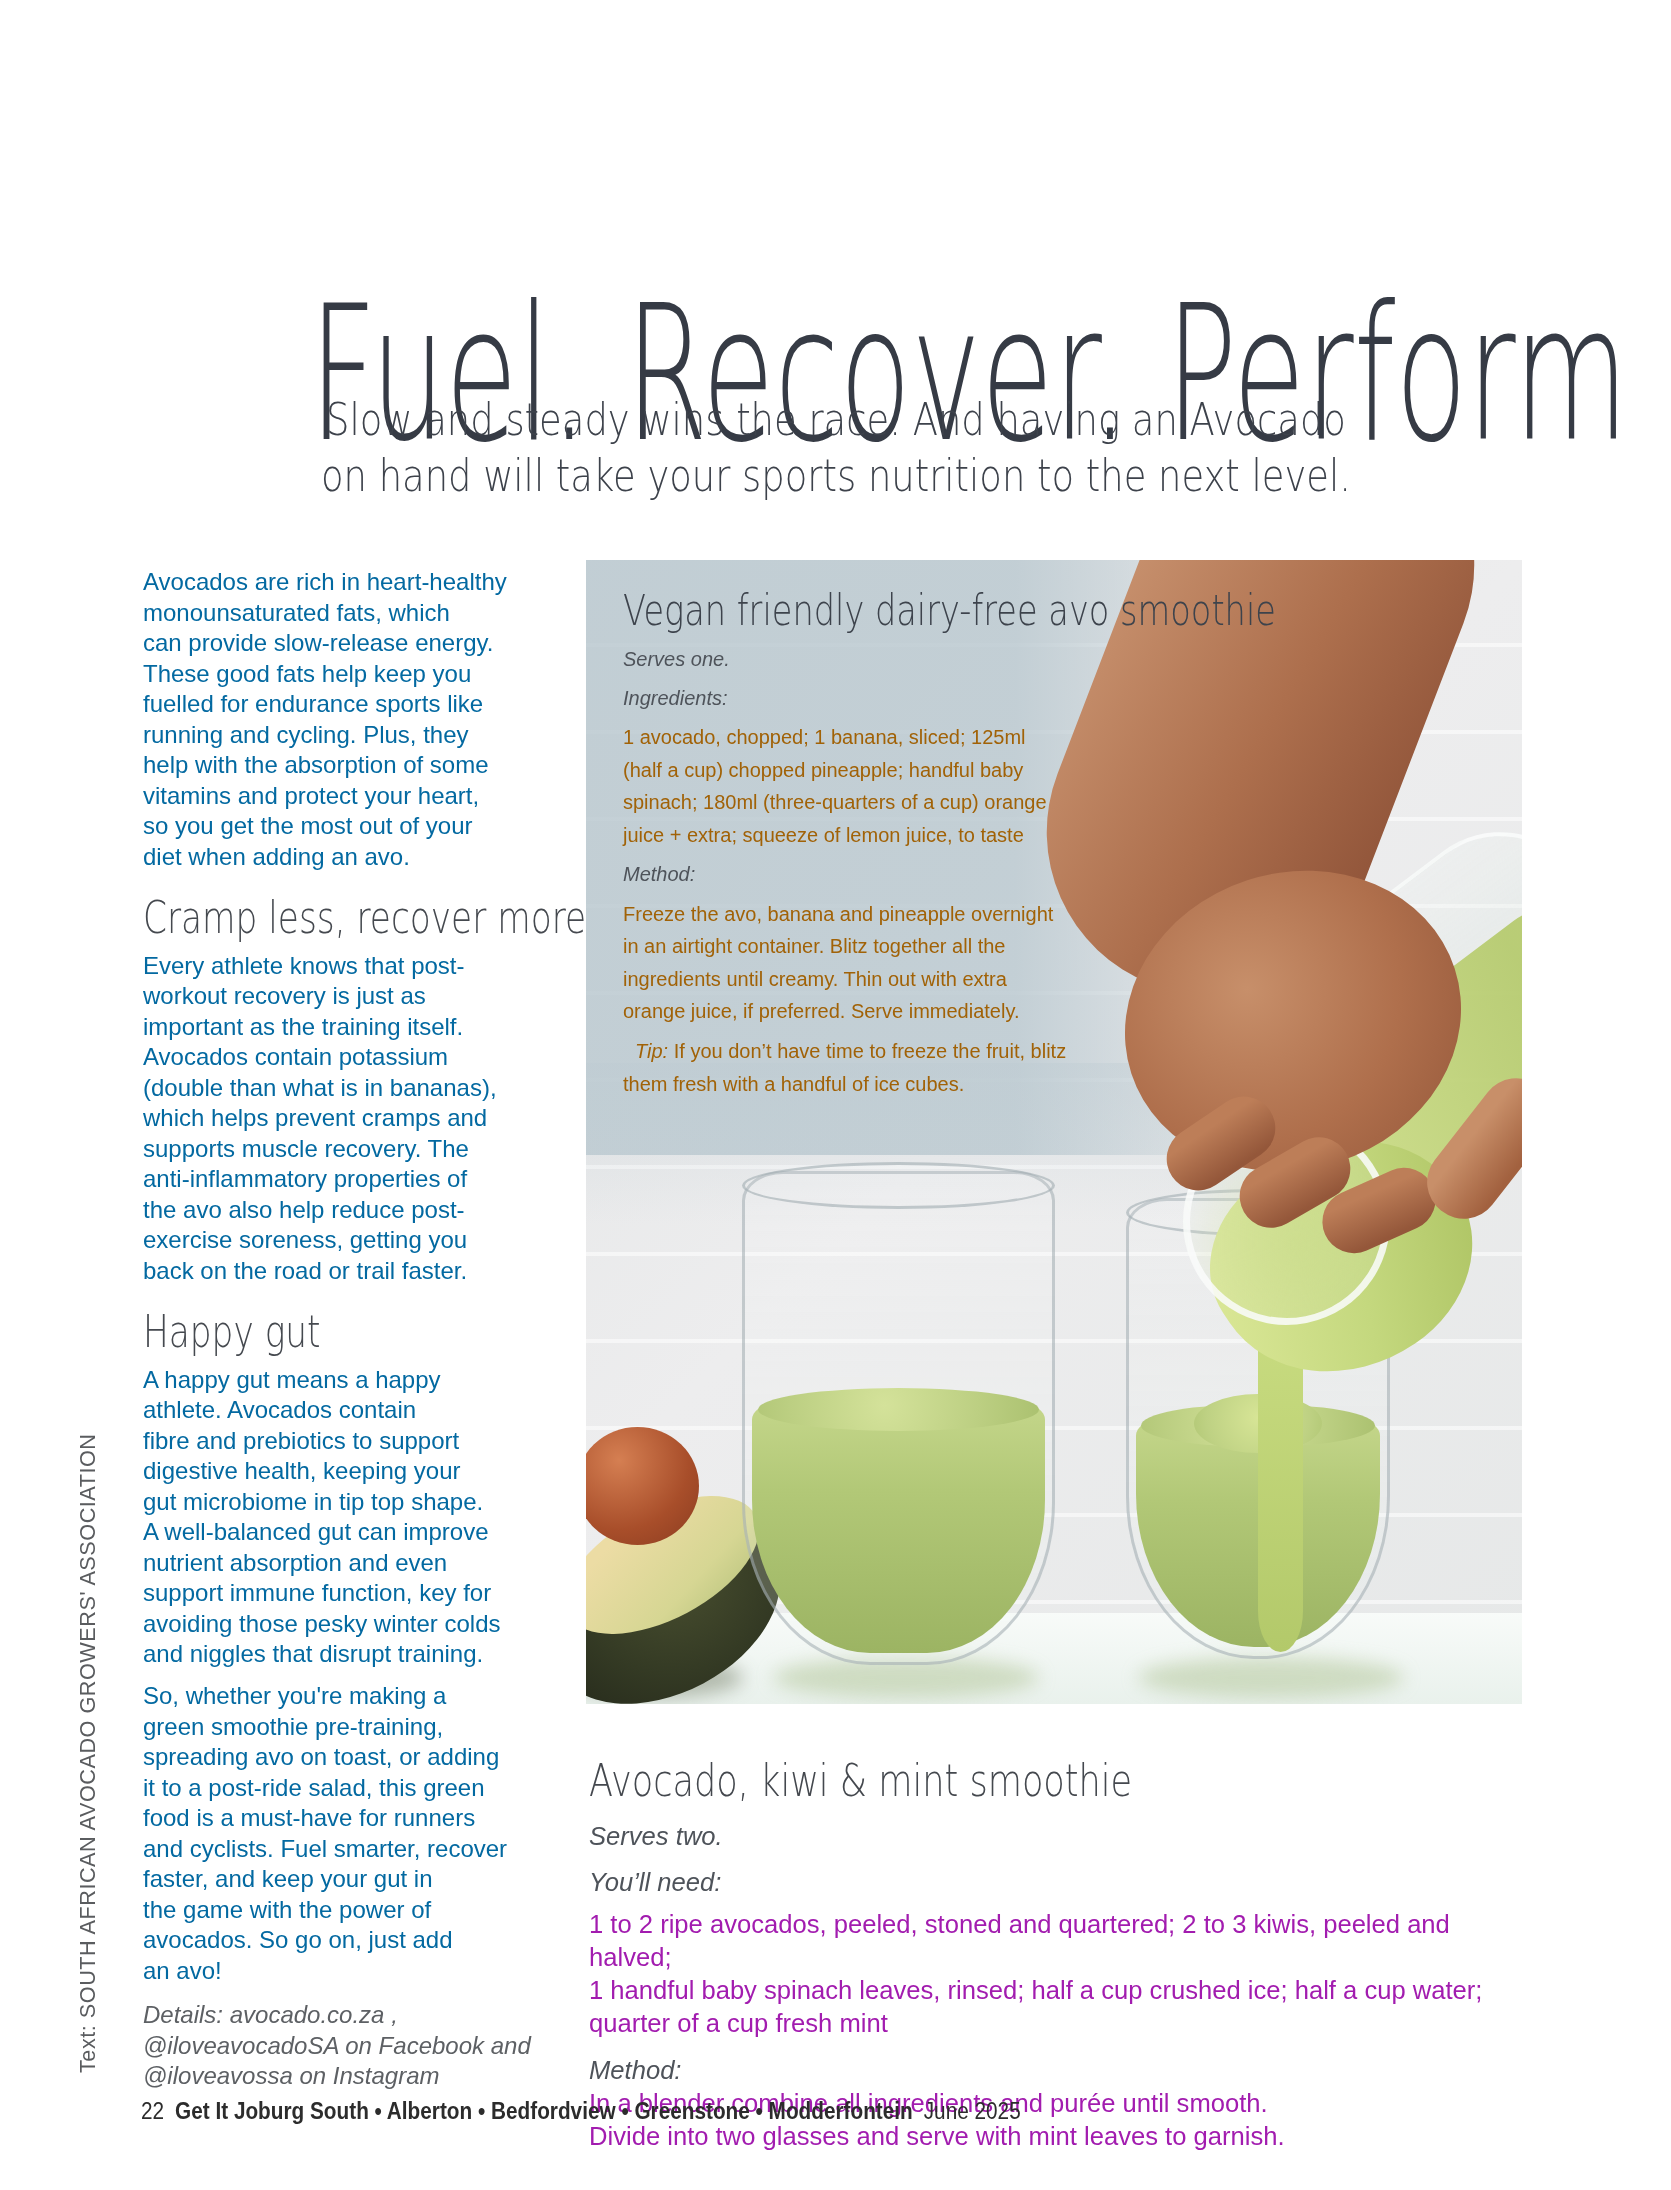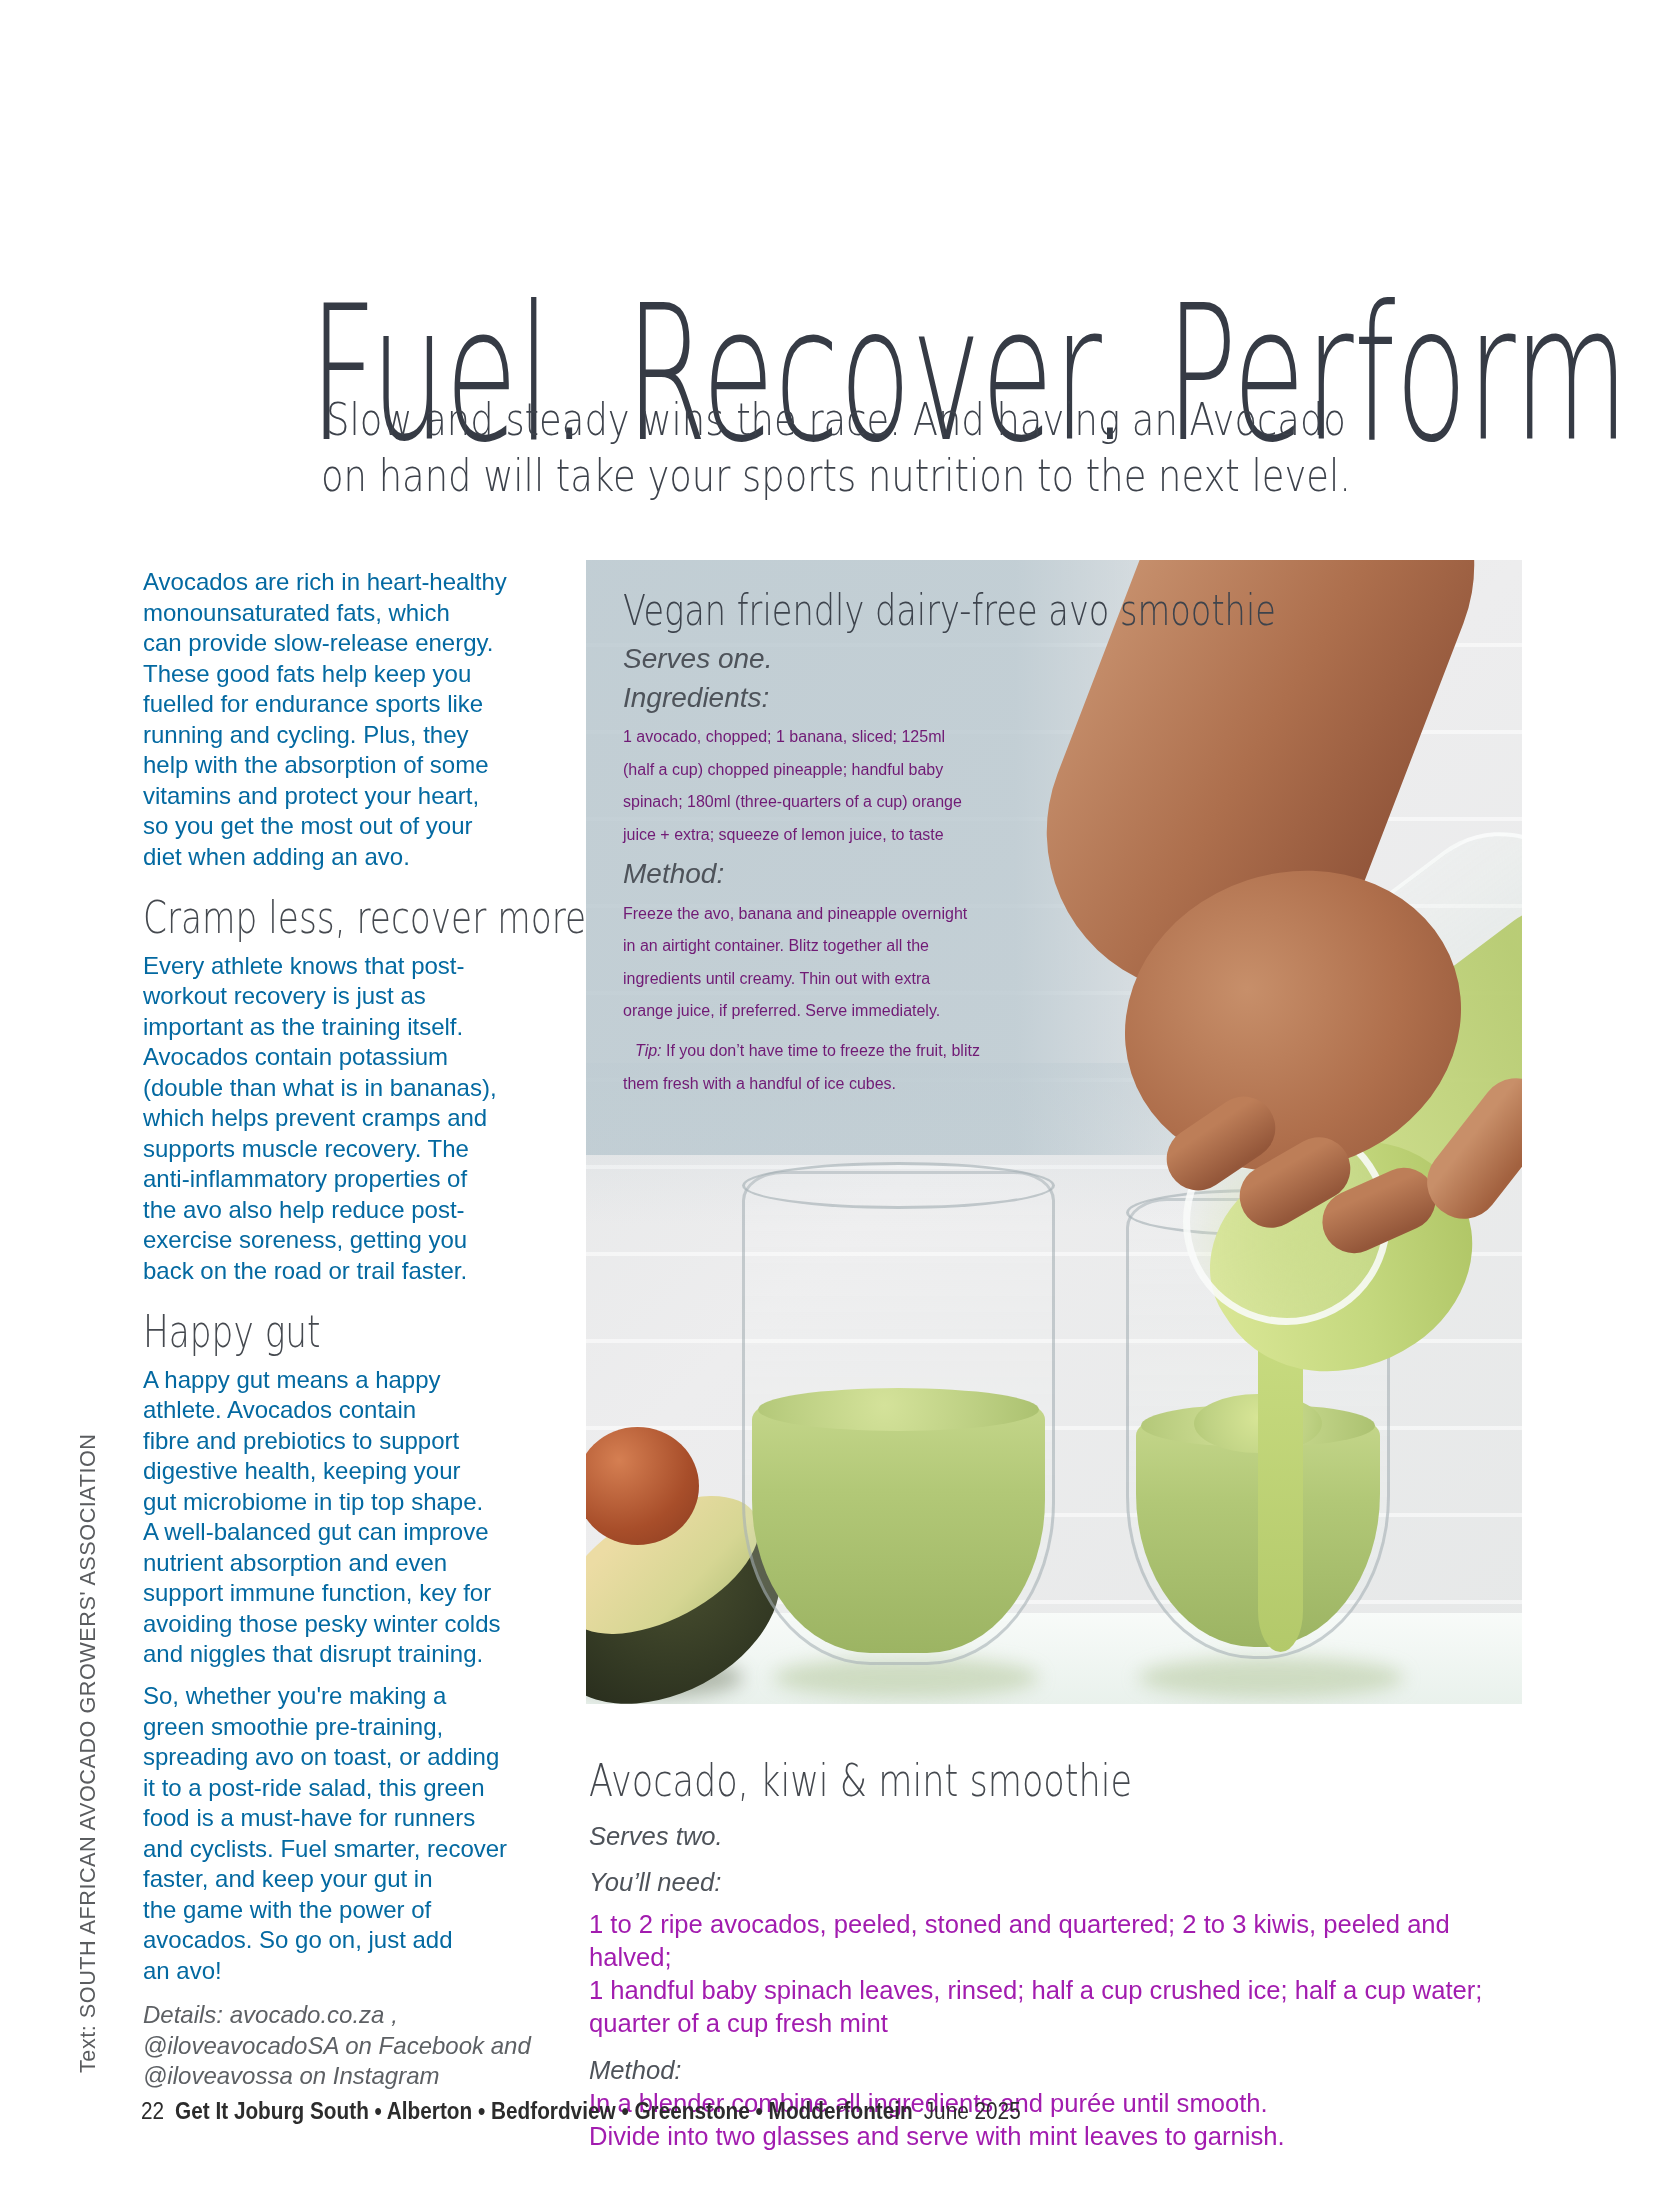--- a/index.html
+++ b/index.html
@@ -104,22 +104,22 @@
   .f3{left:734px;top:619px;transform:rotate(-24deg);}
   .thumb{left:825px;top:552px;width:158px;height:73px;border-radius:36px;transform:rotate(-52deg);
        background:linear-gradient(to bottom,#c88f69 20%,#a2613f 95%);}
 
   
   .recipe-card{left:37px;top:25.6px;width:579px;}
   .recipe-card *{position:static;}
   .rc-title{margin:0 0 9.9px 0;font-family:"DejaVu Sans",sans-serif;font-weight:200;
             font-size:42px;line-height:49px;color:#3d434c;white-space:nowrap;
             transform:scaleX(0.80);transform-origin:0 50%;}
-  .rc-it{margin:7.9px 0 0 0;font-size:28px;line-height:30.5px;font-style:italic;color:#4e535a;}
-  .rc-body{margin:7.9px 0 0 0;font-size:16px;line-height:32.5px;color:#701a75;white-space:pre-line;}
+  .rc-it{margin:7.9px 0 0 0;font-size:20px;line-height:30.5px;font-style:italic;color:#4e535a;}
+  .rc-body{margin:7.9px 0 0 0;font-size:20px;line-height:32.5px;color:#a16207;white-space:pre-line;}
   .rc-inline-it{font-style:italic;margin-left:12px;}
 
   
   .recipe2{position:absolute;left:589px;top:1755px;width:936px;}
   .r2-title{margin:0;font-family:"DejaVu Sans",sans-serif;font-weight:200;font-size:45px;
             line-height:51px;color:#44484e;white-space:nowrap;
             transform:scaleX(0.78);transform-origin:0 50%;}
   .r2-it{margin:13.8px 0 0 0;font-size:25.6px;line-height:32.5px;font-style:italic;color:#4e535a;}
   .b2{margin:9.9px 0 0 0;font-size:25.6px;line-height:33px;color:#a21caf;white-space:pre-line;}
   .b2.tight{margin:0;}

